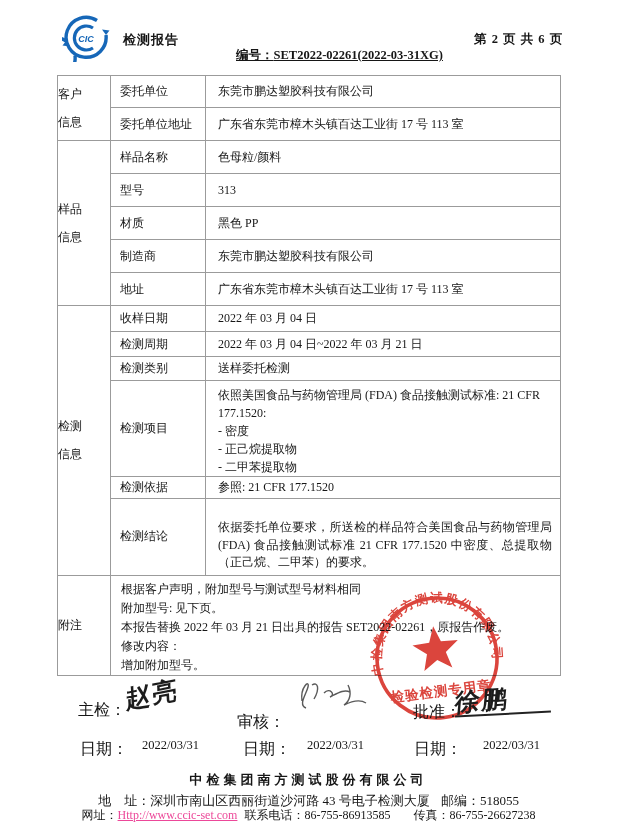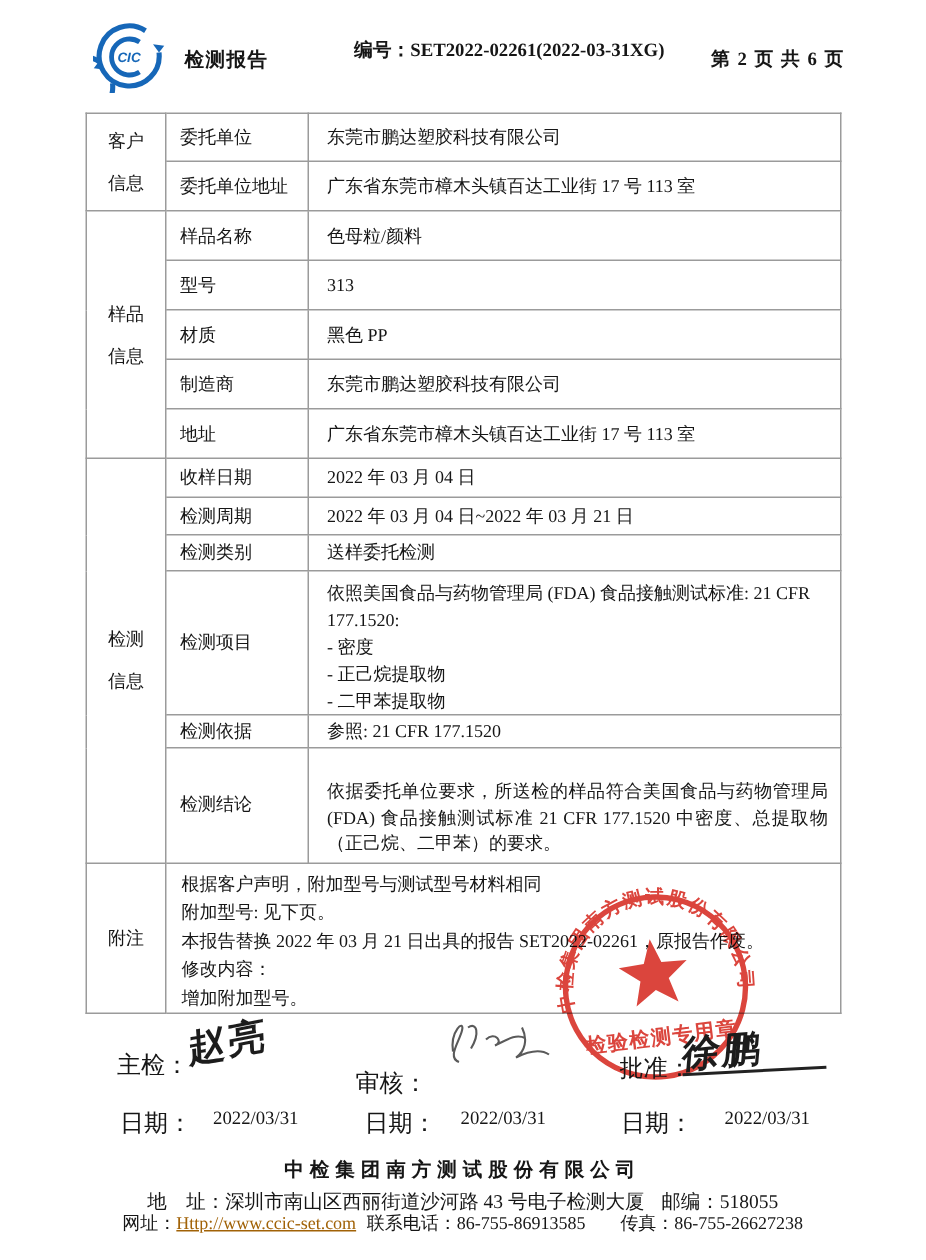--- a/index.html
+++ b/index.html
@@ -6,31 +6,31 @@
   * { margin:0; padding:0; box-sizing:border-box; }
   html,body { background:#ffffff; }
   body {
     width:617px; height:840px; position:relative; overflow:hidden;
     font-family:"Liberation Serif","DejaVu Serif",serif; color:#161616;
   }
   .abs { position:absolute; }
 
   
   .hdr-title { left:123px; top:31px; font-size:13px; font-weight:bold; letter-spacing:1px; }
-  .hdr-no    { left:236px; top:25px; font-size:12.5px; font-weight:bold; }
+  .hdr-no    { left:236px; top:47px; font-size:12.5px; font-weight:bold;text-decoration:underline; }
   .hdr-page  { left:474px; top:31px; font-size:12.5px; font-weight:bold; letter-spacing:1px; }
   .logo-wrap { left:62px; top:14px; width:48px; height:48px; }
 
   
   table.info {
     position:absolute; left:57px; top:75px; width:503px;
     border-collapse:collapse; table-layout:fixed; font-size:12px;
   }
   table.info td { border:1px solid #9b9b9b; vertical-align:middle; overflow:hidden; }
-  td.group { width:53px; text-align:center; }
+  td.group { width:53px; text-align:left; }
   td.group div { line-height:28px; }
   td.label { width:95px; padding-left:9px; }
   td.value { width:355px; padding-left:12px; padding-right:8px; }
   td.multiline { vertical-align:top; }
   .items-cell div { line-height:18px; }
   td.items-cell { padding-top:5px; }
   td.concl-cell { line-height:17.5px; padding-top:20px; padding-bottom:3px; text-align:justify; }
   td.notes-cell { vertical-align:top; padding-top:4px; padding-left:10px; }
   td.notes-cell div { line-height:19px; }
 
@@ -47,21 +47,21 @@
 
   
   .stamp { left:370px; top:591px; width:134px; height:134px; z-index:2;
            mix-blend-mode:multiply; opacity:.92; transform:rotate(-7deg); }
 
   
   .f-company { left:0; top:771px; width:617px; text-align:center;
                font-size:13px; font-weight:bold; letter-spacing:4px; }
   .f-line1 { left:0; top:792px; width:617px; text-align:center; font-size:13px; }
   .f-line2 { left:0; top:807px; width:617px; text-align:center; font-size:12px; }
-  .f-link { color:#a16207; text-decoration:underline; font-family:"Liberation Serif","DejaVu Serif",serif; }
+  .f-link { color:#ec4899; text-decoration:underline; font-family:"Liberation Serif","DejaVu Serif",serif; }
   .z3 { z-index:3; }
 </style>
 </head>
 <body>
 
 <div class="abs logo-wrap">
   <svg width="48" height="48" viewBox="0 0 48 48">
     <path d="M 35 6.5 A 20 20 0 1 0 44 21" fill="none" stroke="#1667b8" stroke-width="3.4"></path>
     <polygon points="44,21 40,15.5 47.5,16.5" fill="#1667b8"></polygon>
     <path d="M 13 41.5 A 20 20 0 1 1 4 27" fill="none" stroke="#1667b8" stroke-width="3.4"></path>

